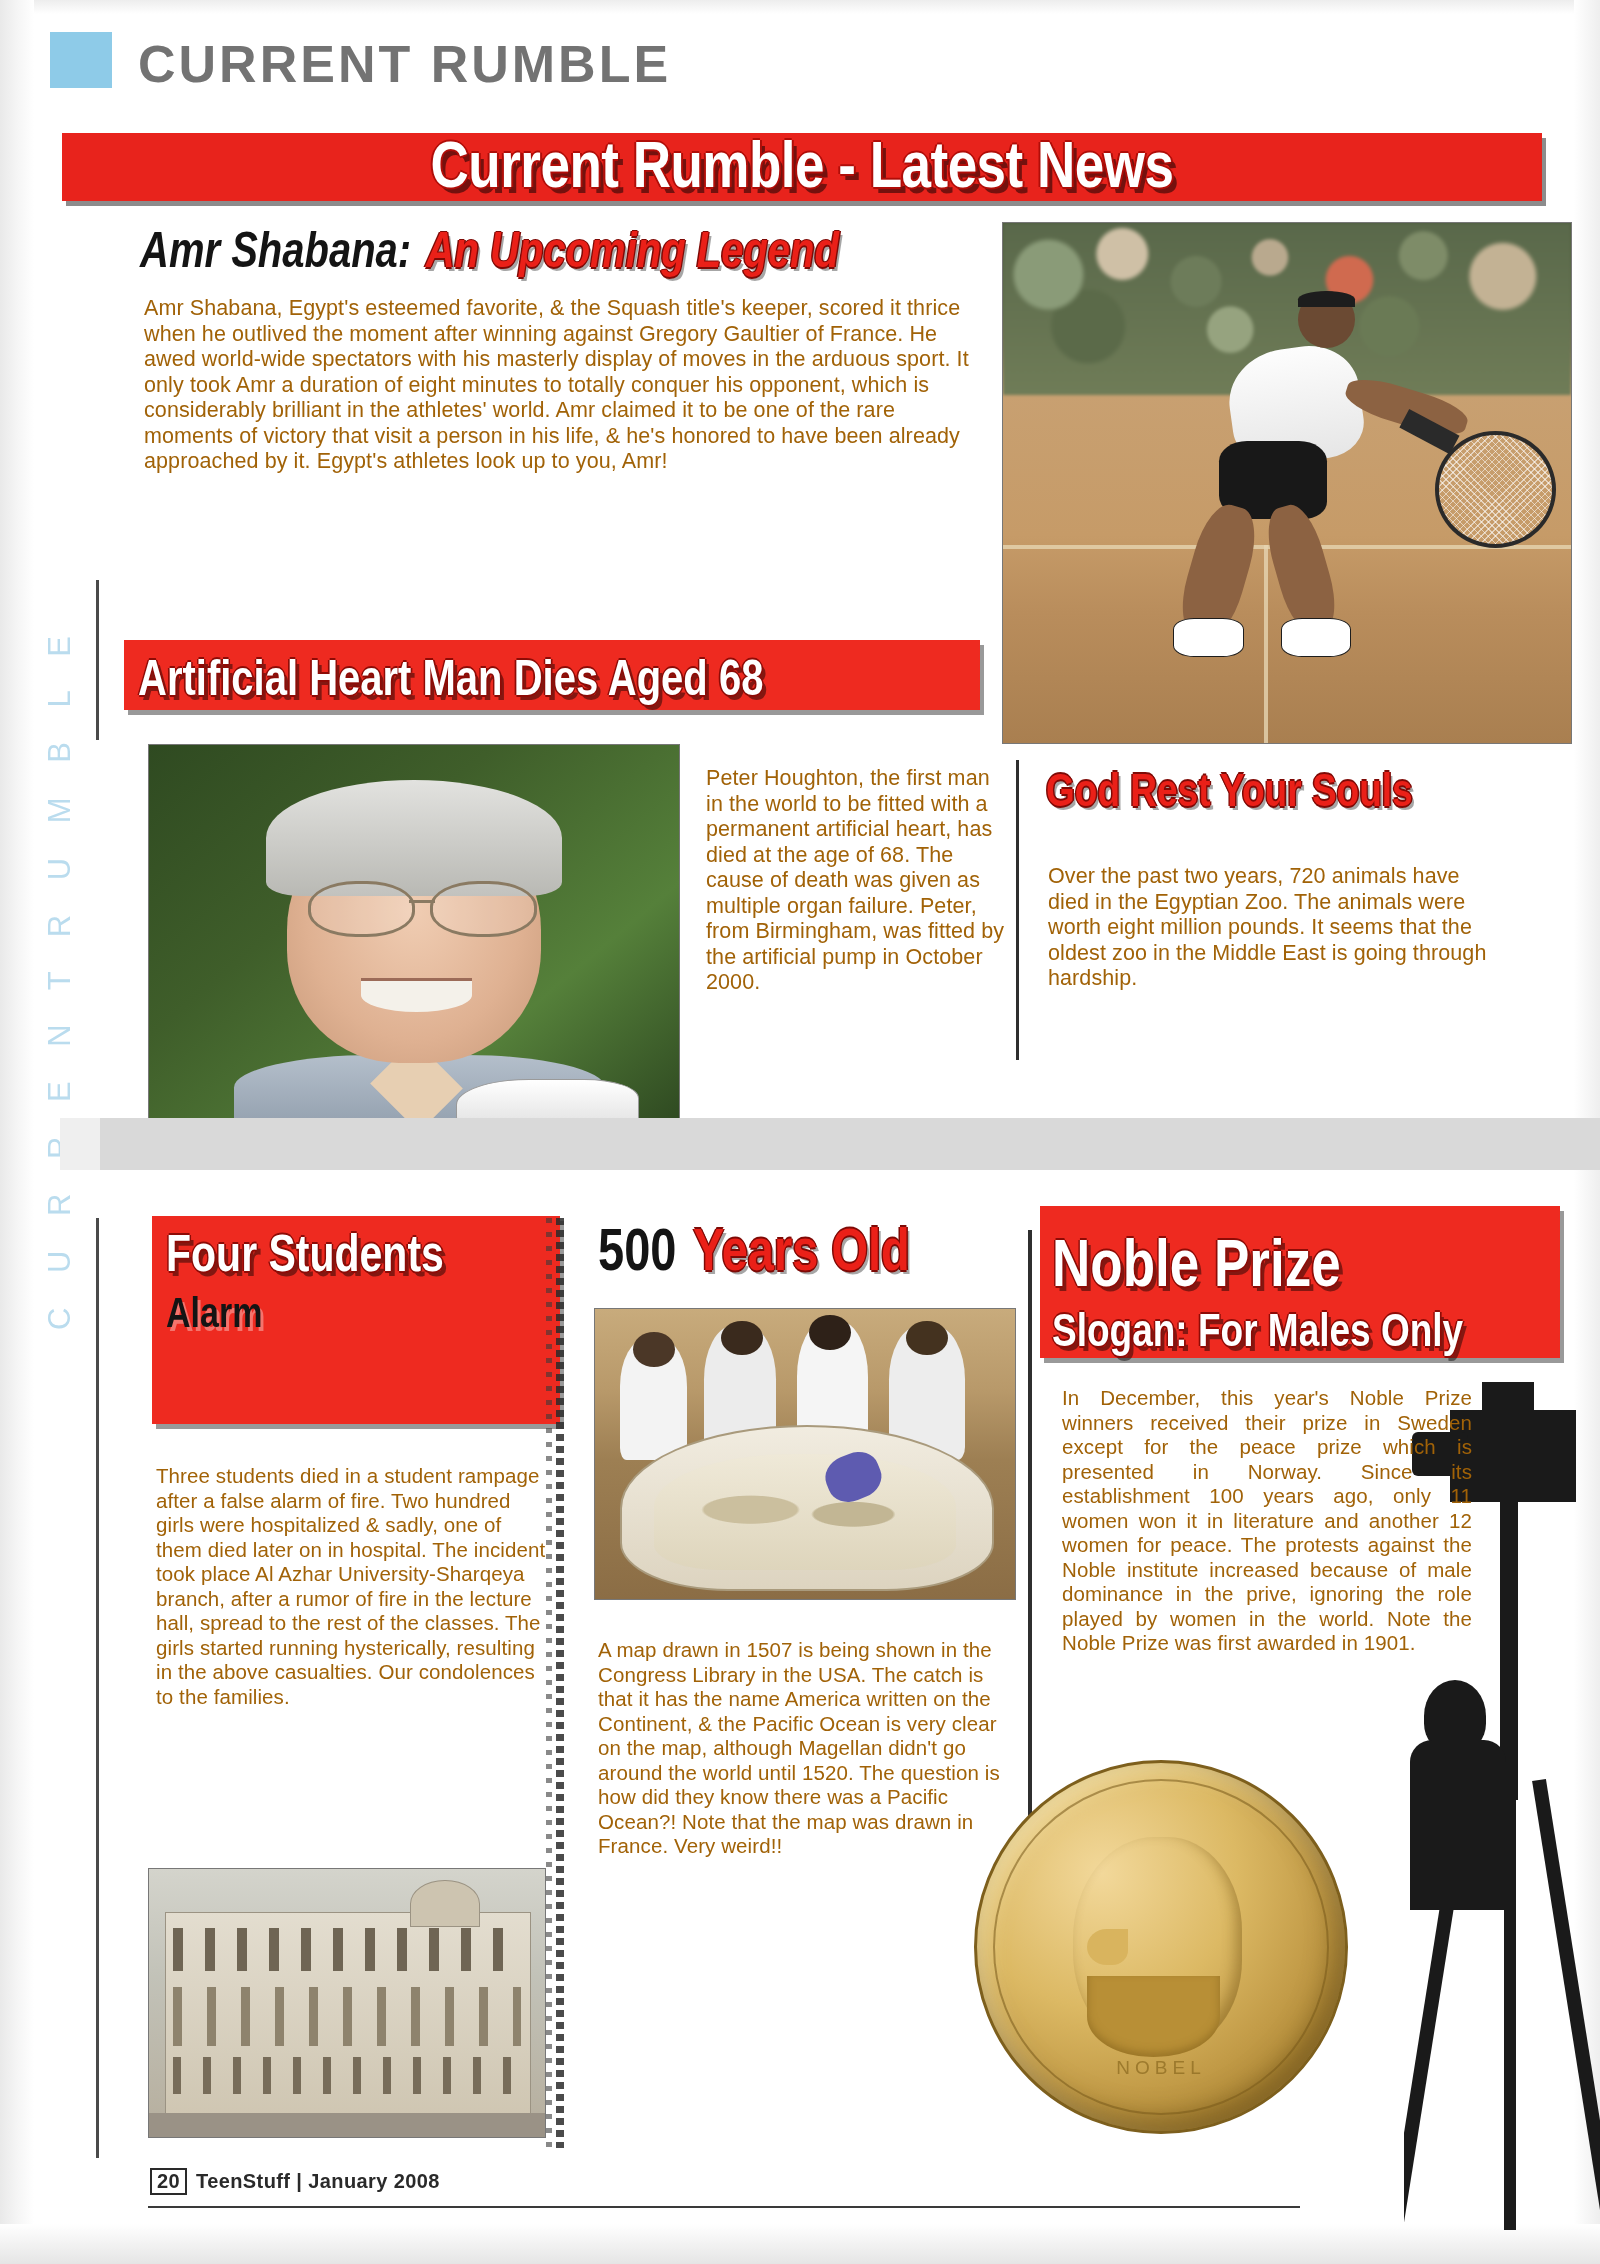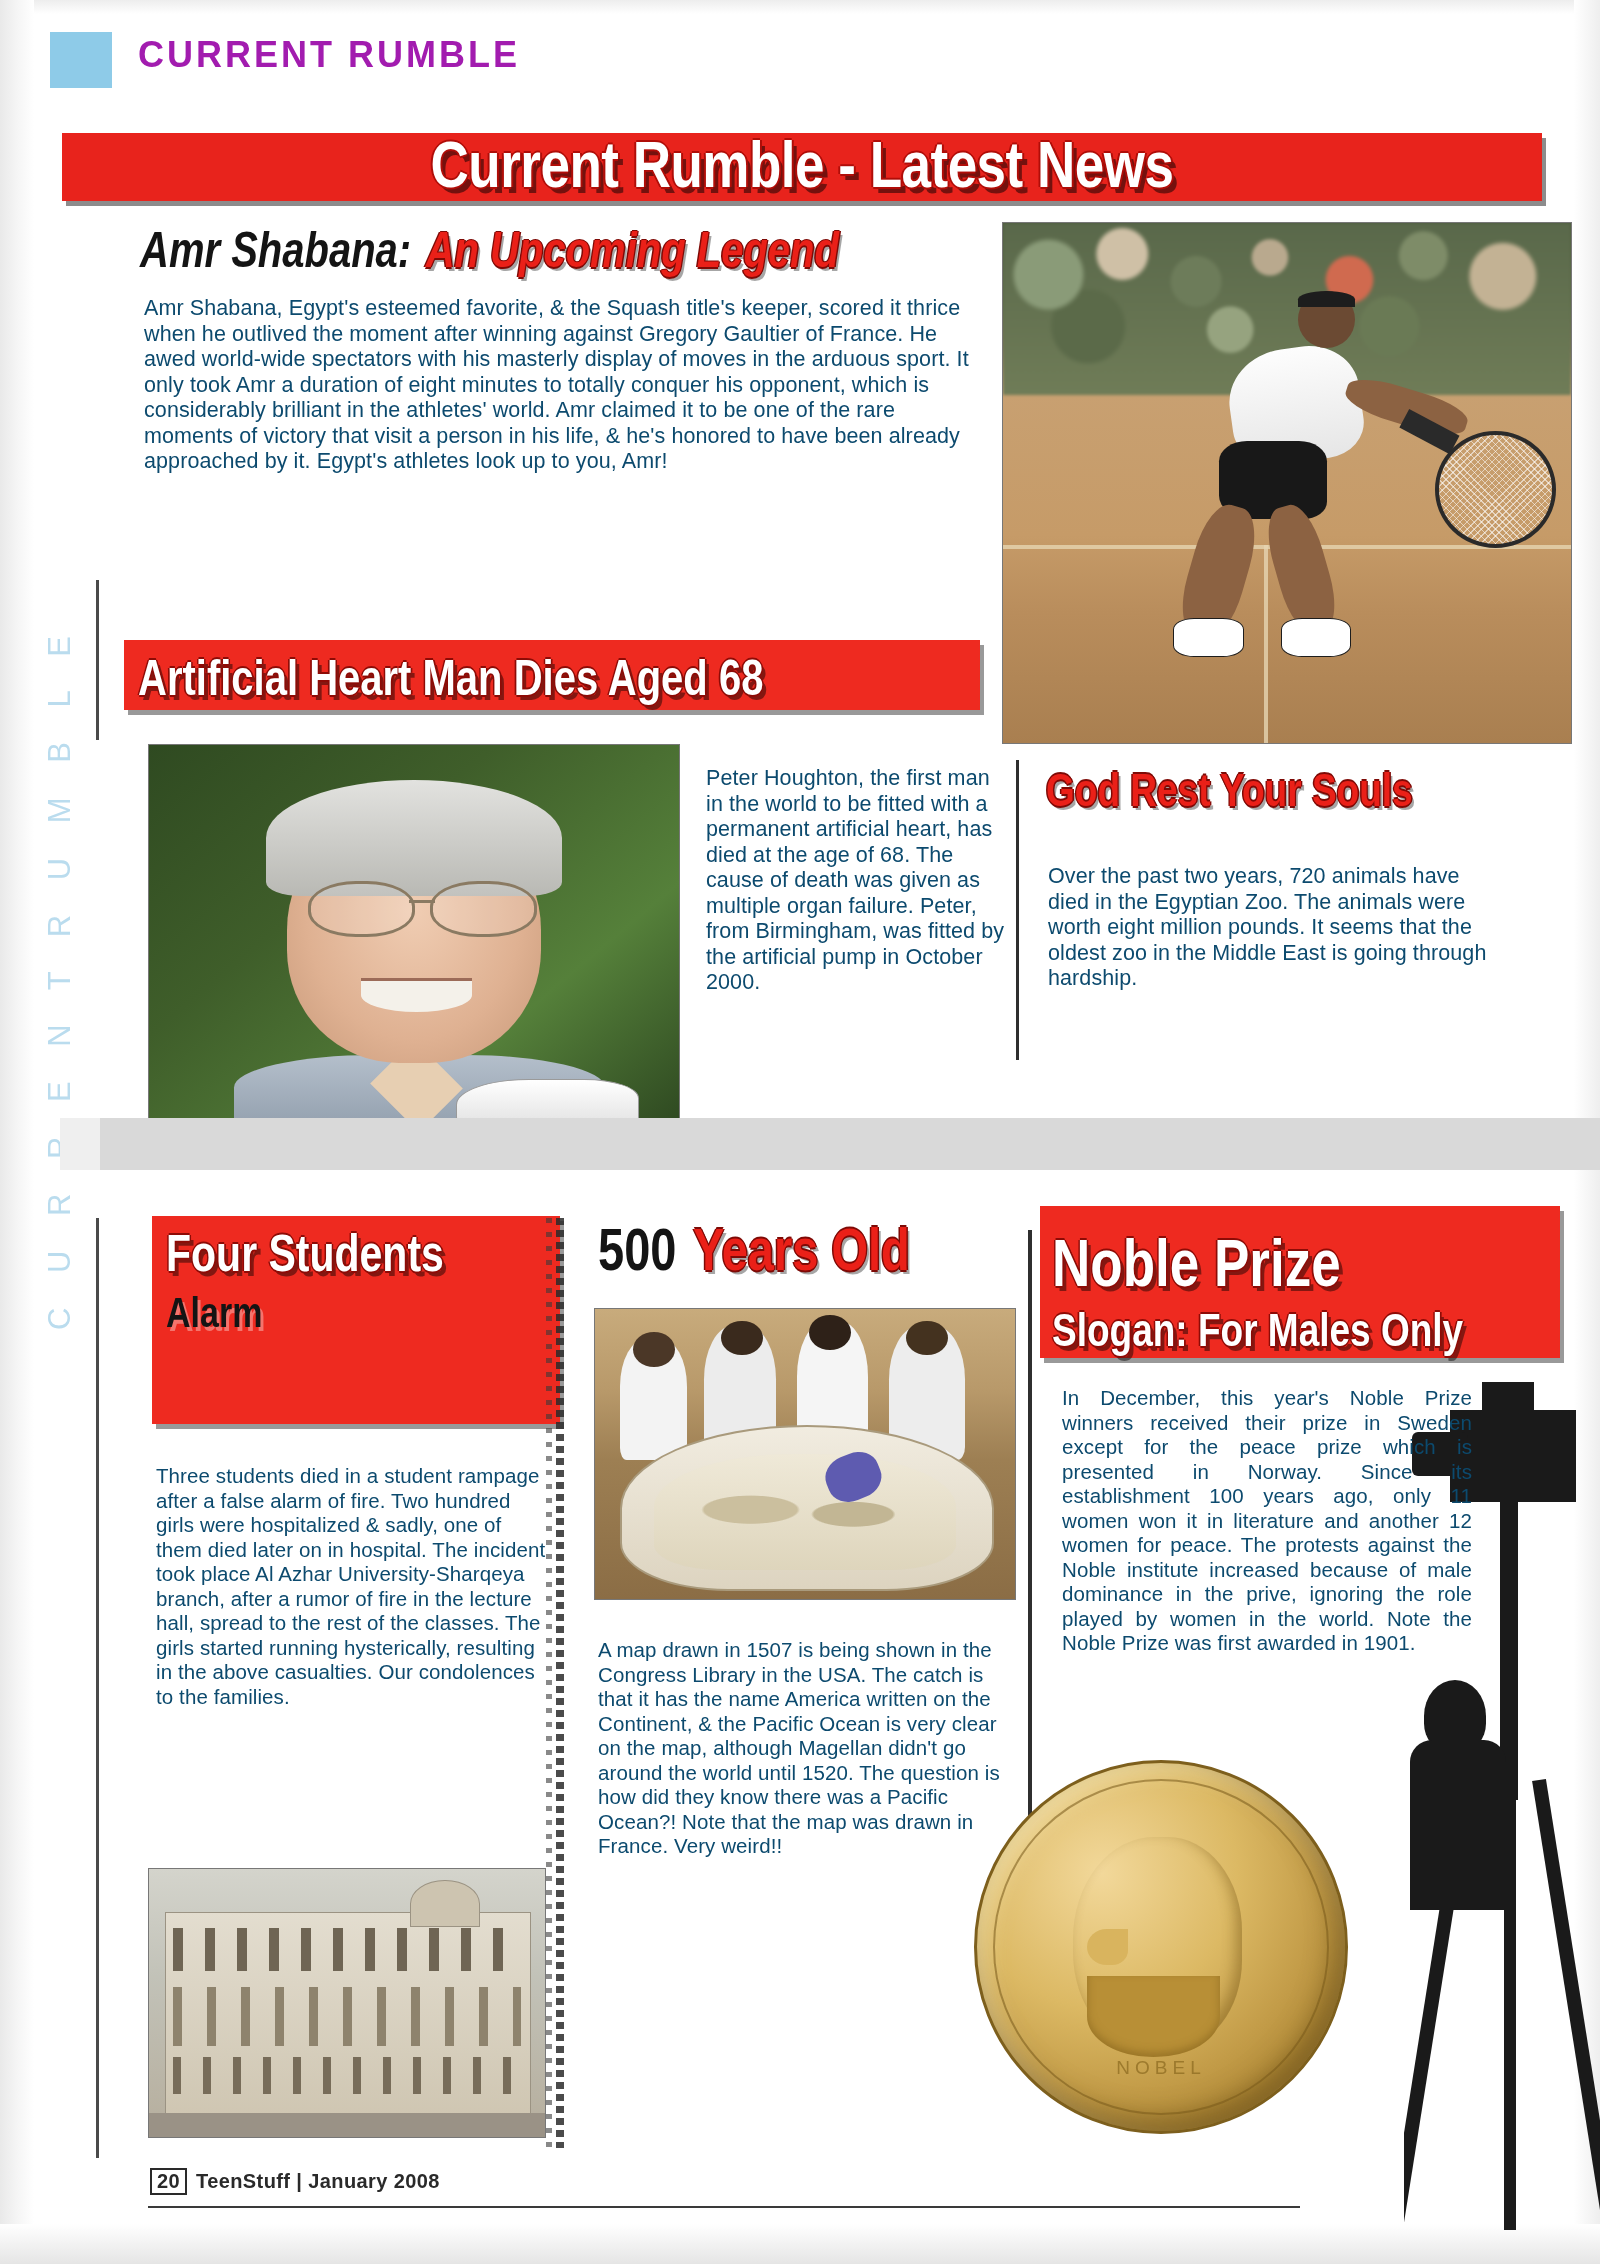--- a/index.html
+++ b/index.html
@@ -40,21 +40,21 @@
 
   
   .runhead{
     position:absolute;left:50px;top:30px;width:1300px;height:62px;
   }
   .runhead-swatch{
     position:absolute;left:0;top:2px;width:62px;height:56px;background:#8ecbe8;
   }
   .runhead-title{
     position:absolute;left:88px;top:4px;
-    font-size:36px;font-weight:bold;color:#a21caf;
+    font-size:52px;font-weight:bold;color:#737373;
     letter-spacing:3px;font-family:"Liberation Sans",sans-serif;
     font-variant:small-caps;text-transform:uppercase;
   }
 
   
   .side-label{
     position:absolute;left:42px;top:1330px;
     font-size:31px;letter-spacing:13px;color:#badcee;
     font-weight:normal;
     transform:rotate(-90deg);transform-origin:left top;
@@ -102,21 +102,21 @@
     color:#ea2018;
     text-shadow:-1.4px 0 0 #7e0a06,1.4px 0 0 #7e0a06,0 -1.4px 0 #7e0a06,
                 0 1.4px 0 #7e0a06,3px 3px 0 rgba(0,0,0,.35);
   }
   .squish{display:inline-block;transform:scaleY(1.25);transform-origin:center center;}
 
   
   .body-text{
     position:absolute;
     font-family:"Liberation Sans",sans-serif;
-    color:#0c4a6e;font-size:21.5px;line-height:25.5px;
+    color:#a16207;font-size:21.5px;line-height:25.5px;
     letter-spacing:0.1px;
   }
   .body-text.small{font-size:20.5px;line-height:24.5px;}
 
   
   .photo{position:absolute;overflow:hidden;background:#b9b9b9;border:1px solid #777;}
 
   
   .ph-squash{left:1002px;top:222px;width:568px;height:520px;}
   .ph-squash .court{

